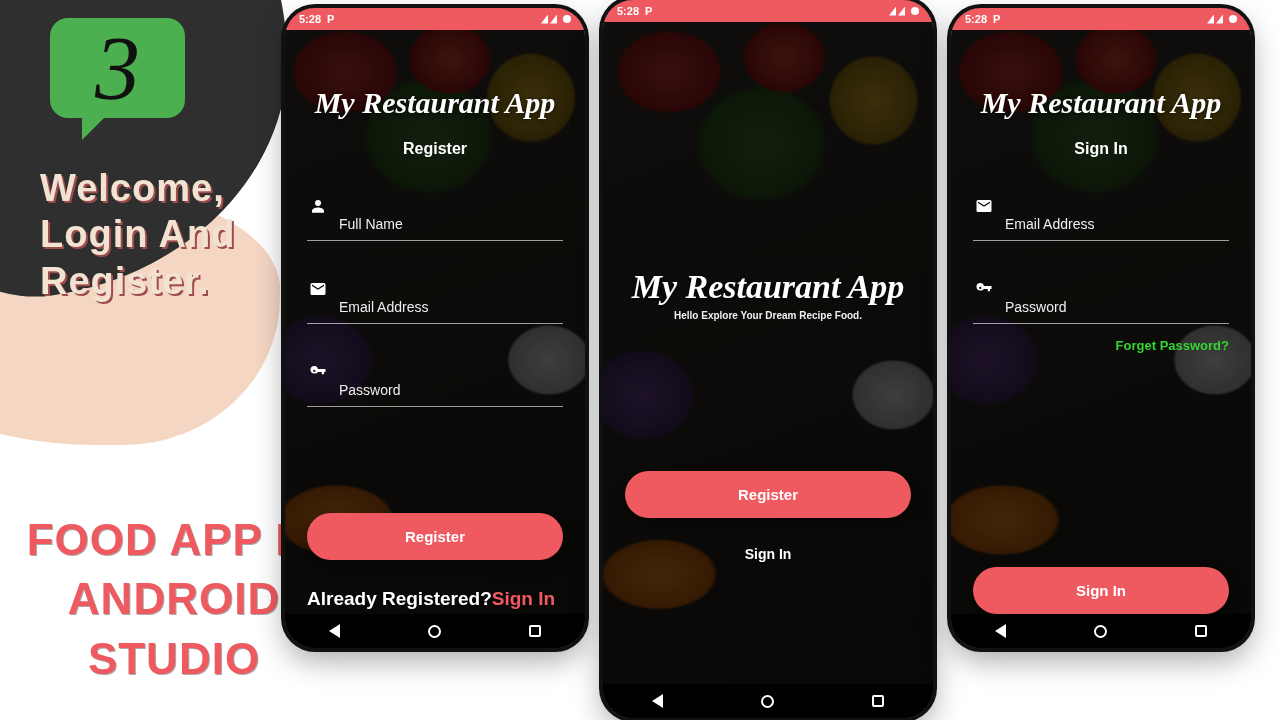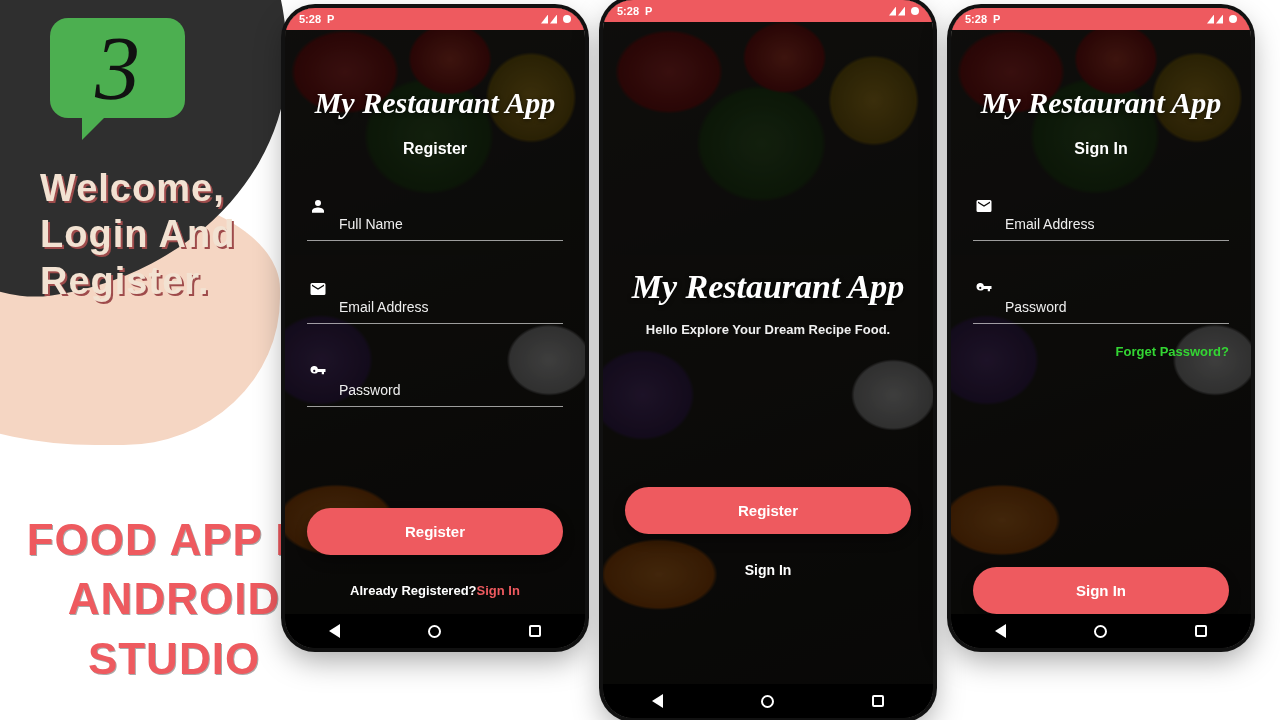--- a/index.html
+++ b/index.html
@@ -121,40 +121,40 @@
   .bat-dot { width:8px; height:8px; border-radius:50%; background:#fff; }
 
   .screen { position: relative; z-index: 3; height: calc(100% - 22px - 34px); padding: 16px 22px 0; display:flex; flex-direction:column; }
 
   .title-script {
     font-family: "Brush Script MT", "Segoe Script", cursive;
     font-size: 30px; font-style: italic; font-weight: 700;
     text-align: center; margin-top: 40px;
     text-shadow: 0 1px 4px rgba(0,0,0,0.6);
   }
-  .subtitle-sm { text-align:center; font-weight:700; font-size:13px; margin-top:16px; color:#f0f0f0; }
+  .subtitle-sm { text-align:center; font-weight:700; font-size:10px; margin-top:4px; color:#f0f0f0; }
 
   .form-title { text-align:center; font-weight:700; font-size:16px; margin-top:20px; }
 
   .field { border-bottom:1px solid rgba(255,255,255,0.6); padding:8px 2px; display:flex; align-items:center; gap:12px; margin-top:14px; }
   .field .ico { width:18px; height:18px; display:flex; align-items:center; justify-content:center; color:#fff; }
   .field input { flex:1; background:transparent; border:none; color:#fff; font-size:14px; outline:none;margin-top:36px; }
   .field input::placeholder { color:#eee; }
 
-  .forgot-link { text-align:right; margin-top:20px; color:#33d633; font-weight:700; font-size:13px; }
+  .forgot-link { text-align:right; margin-top:14px; color:#33d633; font-weight:700; font-size:13px; }
 
   .spacer { flex:1; }
 
   .big-btn {
     background:#ee5a5f; color:#fff; font-weight:700;
     border:none; border-radius:28px;
     padding:15px; font-size:15px; text-align:center; width:100%;
     box-shadow: 0 6px 12px rgba(0,0,0,0.35);
   }
-  .footer-line { text-align:center; font-size:13px; font-weight:600; margin-top:28px; margin-bottom:16px; }
+  .footer-line { text-align:left; font-size:19px; font-weight:600; margin-top:28px; margin-bottom:4px; }
   .footer-line .accent { color:#ee5a5f; font-weight:700; }
   .footer-solo { text-align:center; font-size:14px; font-weight:700; margin-top:28px; }
 
   .android-nav {
     position:absolute; bottom:0; left:0; right:0; height:34px;
     background:#000; display:flex; align-items:center; justify-content:space-around;
     z-index: 6;
   }
   .nav-tri { width:0; height:0; border-top:7px solid transparent; border-bottom:7px solid transparent; border-right:11px solid #fff; }
   .nav-cir { width:13px; height:13px; border:2px solid #fff; border-radius:50%; }

